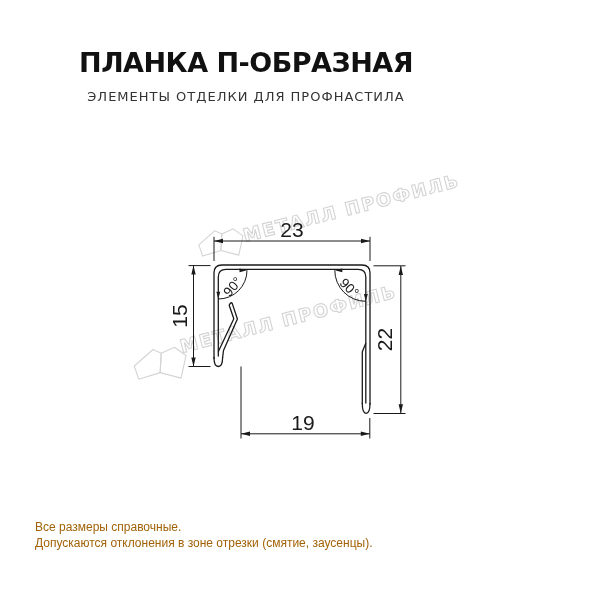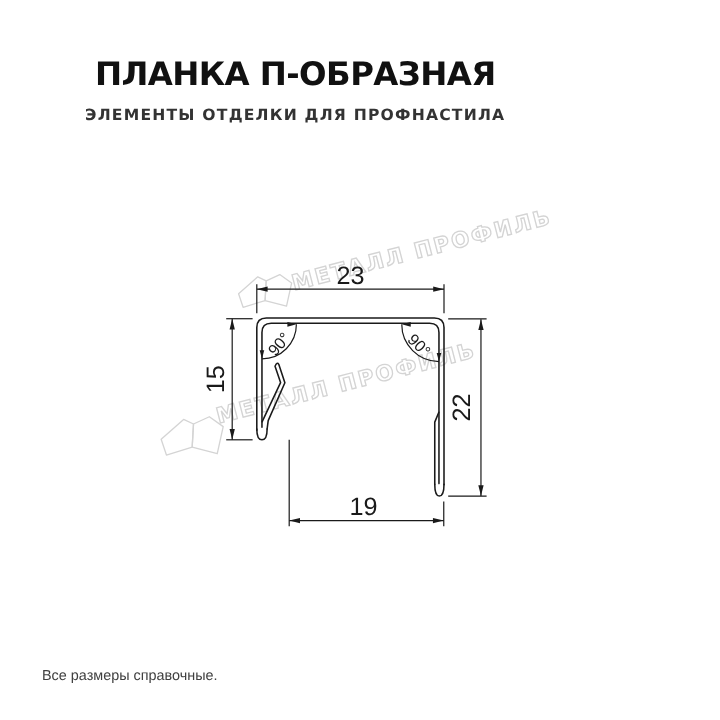--- a/index.html
+++ b/index.html
@@ -11,27 +11,27 @@
     position:absolute;top:49px;left:0;width:492px;text-align:center;
   }
   .title-line{
     font-family:"DejaVu Sans", sans-serif;
     font-weight:800;font-size:27px;line-height:28px;color:#111111;
     letter-spacing:-0.5px;white-space:nowrap;
   }
   .subtitle{
     margin-top:12px;
     font-family:"DejaVu Sans", sans-serif;
-    font-weight:700;font-size:13px;color:#333333;letter-spacing:1px;
+    font-weight:400;font-size:13px;color:#333333;letter-spacing:1px;
     white-space:nowrap;
   }
   .drawing-svg{position:absolute;top:0;left:0;}
   .footer{
-    position:absolute;left:35px;top:556px;
-    font-size:12px;line-height:15.5px;color:#404040;
+    position:absolute;left:35px;top:520px;
+    font-size:12px;line-height:15.5px;color:#a16207;
   }
   .wm-text{
     font-family:"DejaVu Sans", sans-serif;font-weight:700;font-size:18px;
     letter-spacing:1.8px;fill:none;stroke:#d4d4d4;stroke-width:1.1px;
   }
   .dim-text{
     font-family:"Liberation Sans", sans-serif;font-size:21px;fill:#1a1a1a;
   }
   .angle-text{
     font-family:"Liberation Sans", sans-serif;font-size:13.5px;fill:#1a1a1a;
@@ -119,13 +119,14 @@
   <g>
     <path class="dim-line" d="M 334.8,270.3 A 31,31 0 0 0 365.8,301.3"></path>
     <polygon class="arrow" points="334.8,270.3 342.3,268.4 342.3,272.2"></polygon>
     <polygon class="arrow" points="365.8,301.3 363.9,294.1 367.7,294.1"></polygon>
     <text class="angle-text" x="348.5" y="292" text-anchor="middle" transform="rotate(45 348.5 288.5)">90°</text>
   </g>
 </svg>
 
 <div class="footer">
   <div>Все размеры справочные.</div>
+  <div>Допускаются отклонения в зоне отрезки (смятие, заусенцы).</div>
 </div>
 
 </body></html>

